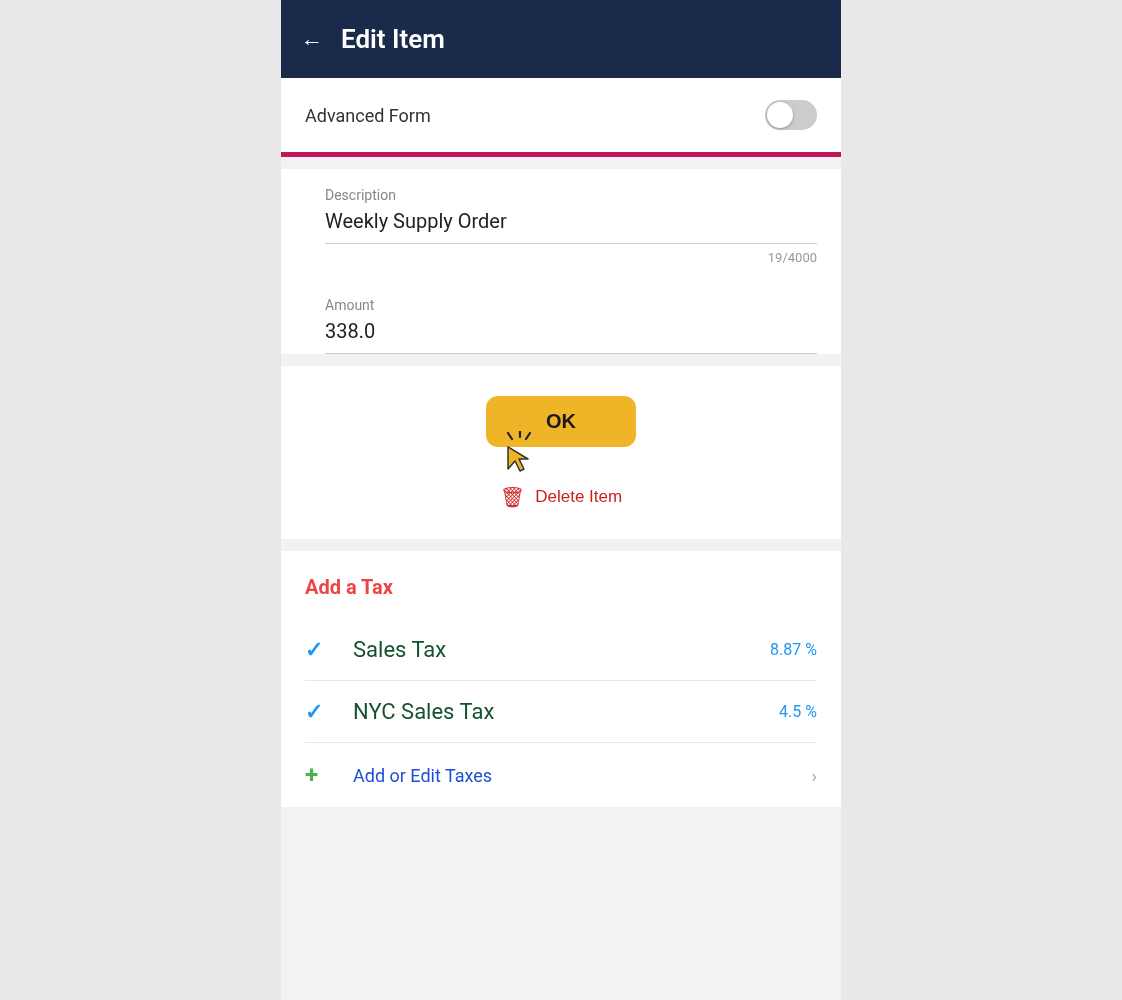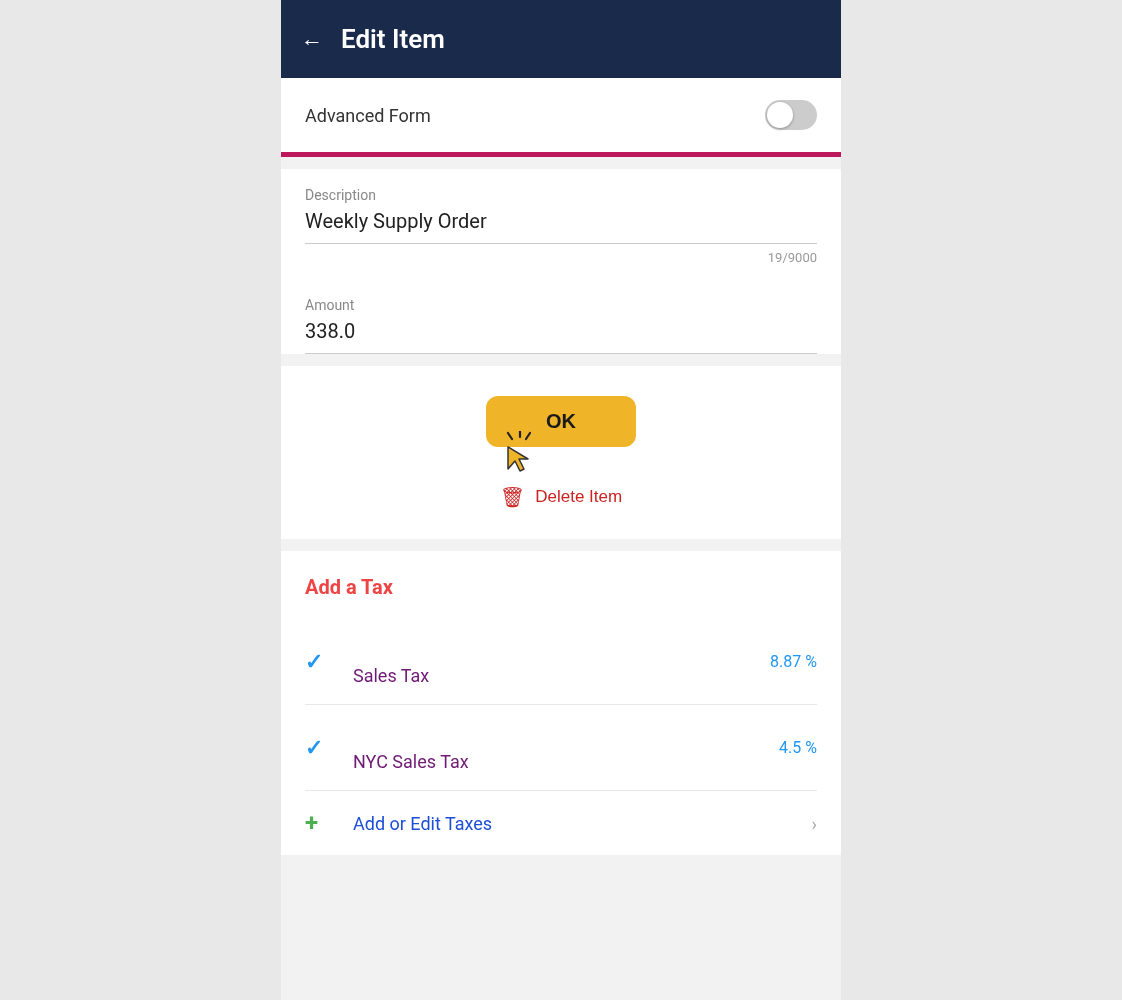--- a/index.html
+++ b/index.html
@@ -93,20 +93,21 @@
 
     
     .form-section {
       background: white;
       margin-top: 12px;
       padding: 0 24px;
     }
 
     .field-group {
       padding: 18px 0 0 0;
+      margin-left: 20px;
     }
 
     .field-label {
       font-size: 14px;
       color: #888;
       margin-bottom: 6px;
     }
 
     .field-value {
       font-size: 20px;
@@ -205,23 +206,22 @@
 
     .tax-check {
       color: #2196F3;
       font-size: 22px;
       font-weight: 700;
       min-width: 28px;
     }
 
     .tax-name {
       flex: 1;
-      font-size: 18px;
-      color: #701a75;
-      margin-top: 28px;
+      font-size: 22px;
+      color: #14532d;
     }
 
     .tax-rate {
       font-size: 16px;
       color: #2196F3;
     }
 
     .add-tax-item {
       display: flex;
       align-items: center;
@@ -264,21 +264,21 @@
         <div class="toggle-thumb"></div>
       </div>
     </div>
   </div>
 
   <div class="form-section">
     <div class="field-group">
       <div class="field-label">Description</div>
       <div class="field-value">Weekly Supply Order</div>
       <div class="field-divider"></div>
-      <div class="char-count">19/9000</div>
+      <div class="char-count">19/4000</div>
     </div>
 
     <div class="field-group">
       <div class="field-label">Amount</div>
       <div class="field-value">338.0</div>
       <div class="field-divider"></div>
     </div>
   </div>
 
   <div class="actions-section">

